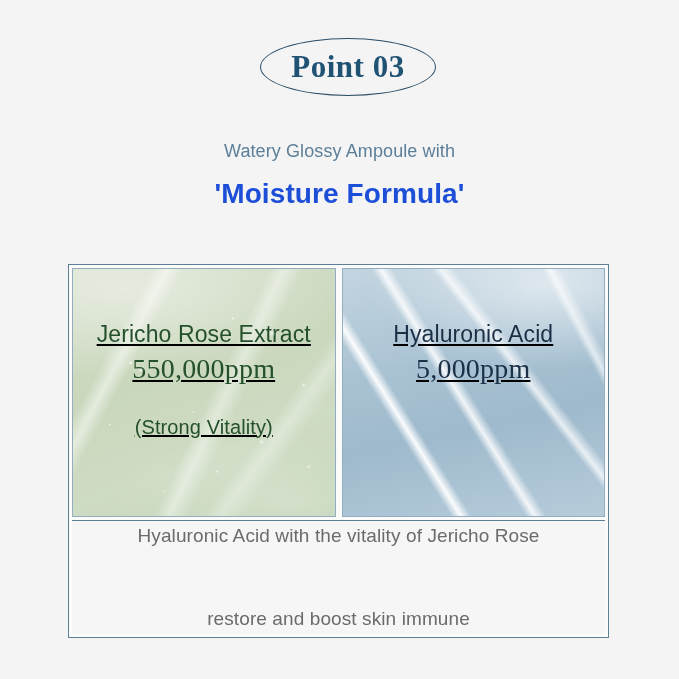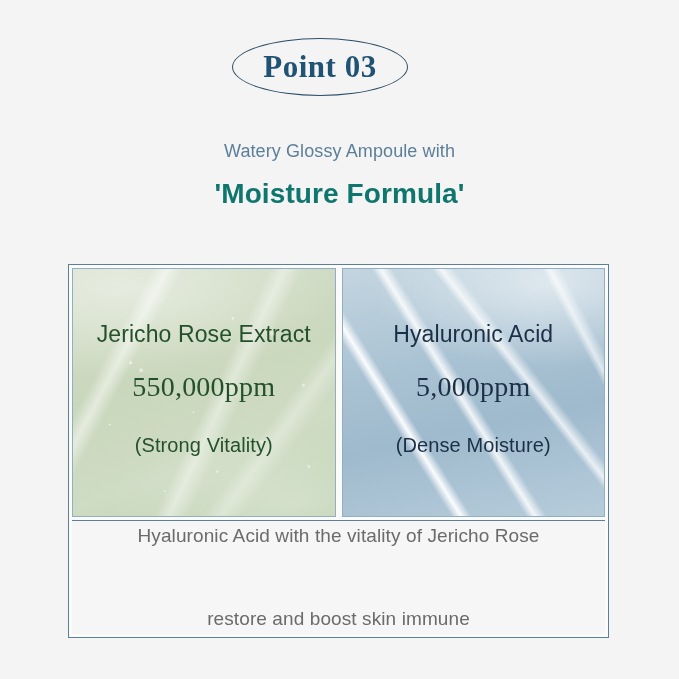--- a/index.html
+++ b/index.html
@@ -16,20 +16,21 @@
   }
 
   
   .badge-wrap {
     position: absolute;
     top: 38px;
     left: 0;
     width: 640px;
     display: flex;
     justify-content: center;
+    padding-left: 28px;
   }
   .badge {
     width: 176px;
     height: 58px;
     border: 1.4px solid #2d4f68;
     border-radius: 50%;
     display: flex;
     align-items: center;
     justify-content: center;
     box-sizing: border-box;
@@ -54,21 +55,21 @@
   }
   .subtitle-line1 {
     font-size: 18px;
     color: #5c7f99;
     letter-spacing: 0.1px;
     line-height: 34px;
   }
   .subtitle-line2 {
     font-size: 28px;
     font-weight: bold;
-    color: #0f766e;
+    color: #1d4ed8;
     letter-spacing: 0.1px;
     line-height: 40px;
     margin-top: 6px;
   }
 
   
   .card {
     position: absolute;
     left: 68px;
     top: 264px;
@@ -79,20 +80,21 @@
     background: #fbfbfb;
     display: flex;
     flex-direction: column;
   }
   .panels {
     height: 255px;
     display: flex;
     padding: 3px;
     box-sizing: border-box;
     gap: 6px;
+    text-decoration: underline;
   }
   .panel {
     flex: 1;
     position: relative;
     overflow: hidden;
     border: 1px solid #93aebf;
     box-sizing: border-box;
     display: flex;
     flex-direction: column;
     align-items: center;
@@ -141,21 +143,21 @@
   .panel-title {
     font-size: 23px;
     line-height: 1.15;
     margin-top: 52px;
     letter-spacing: 0.1px;
   }
   .panel-amount {
     font-family: "Liberation Serif", serif;
     font-size: 28px;
     line-height: 1.15;
-    margin-top: 24px;
+    margin-top: 6px;
     letter-spacing: 0.2px;
   }
   .panel-note {
     font-size: 20px;
     margin-top: 30px;
     letter-spacing: 0.1px;
   }
   .text-green { color: #24502c; }
   .text-blue  { color: #1b2f46; }
 
@@ -198,21 +200,20 @@
 
     <div class="panel panel-green">
       <div class="panel-title text-green">Jericho Rose Extract</div>
       <div class="panel-amount text-green">550,000ppm</div>
       <div class="panel-note text-green">(Strong Vitality)</div>
     </div>
 
     <div class="panel panel-blue">
       <div class="panel-title text-blue">Hyaluronic Acid</div>
       <div class="panel-amount text-blue">5,000ppm</div>
-      <div class="panel-note text-blue">(Dense Moisture)</div>
     </div>
 
   </div>
 
   <div class="caption">
     <div class="caption-line">Hyaluronic Acid with the vitality of Jericho Rose</div>
     <div class="caption-line">restore and boost skin immune</div>
   </div>
 
 </div>

